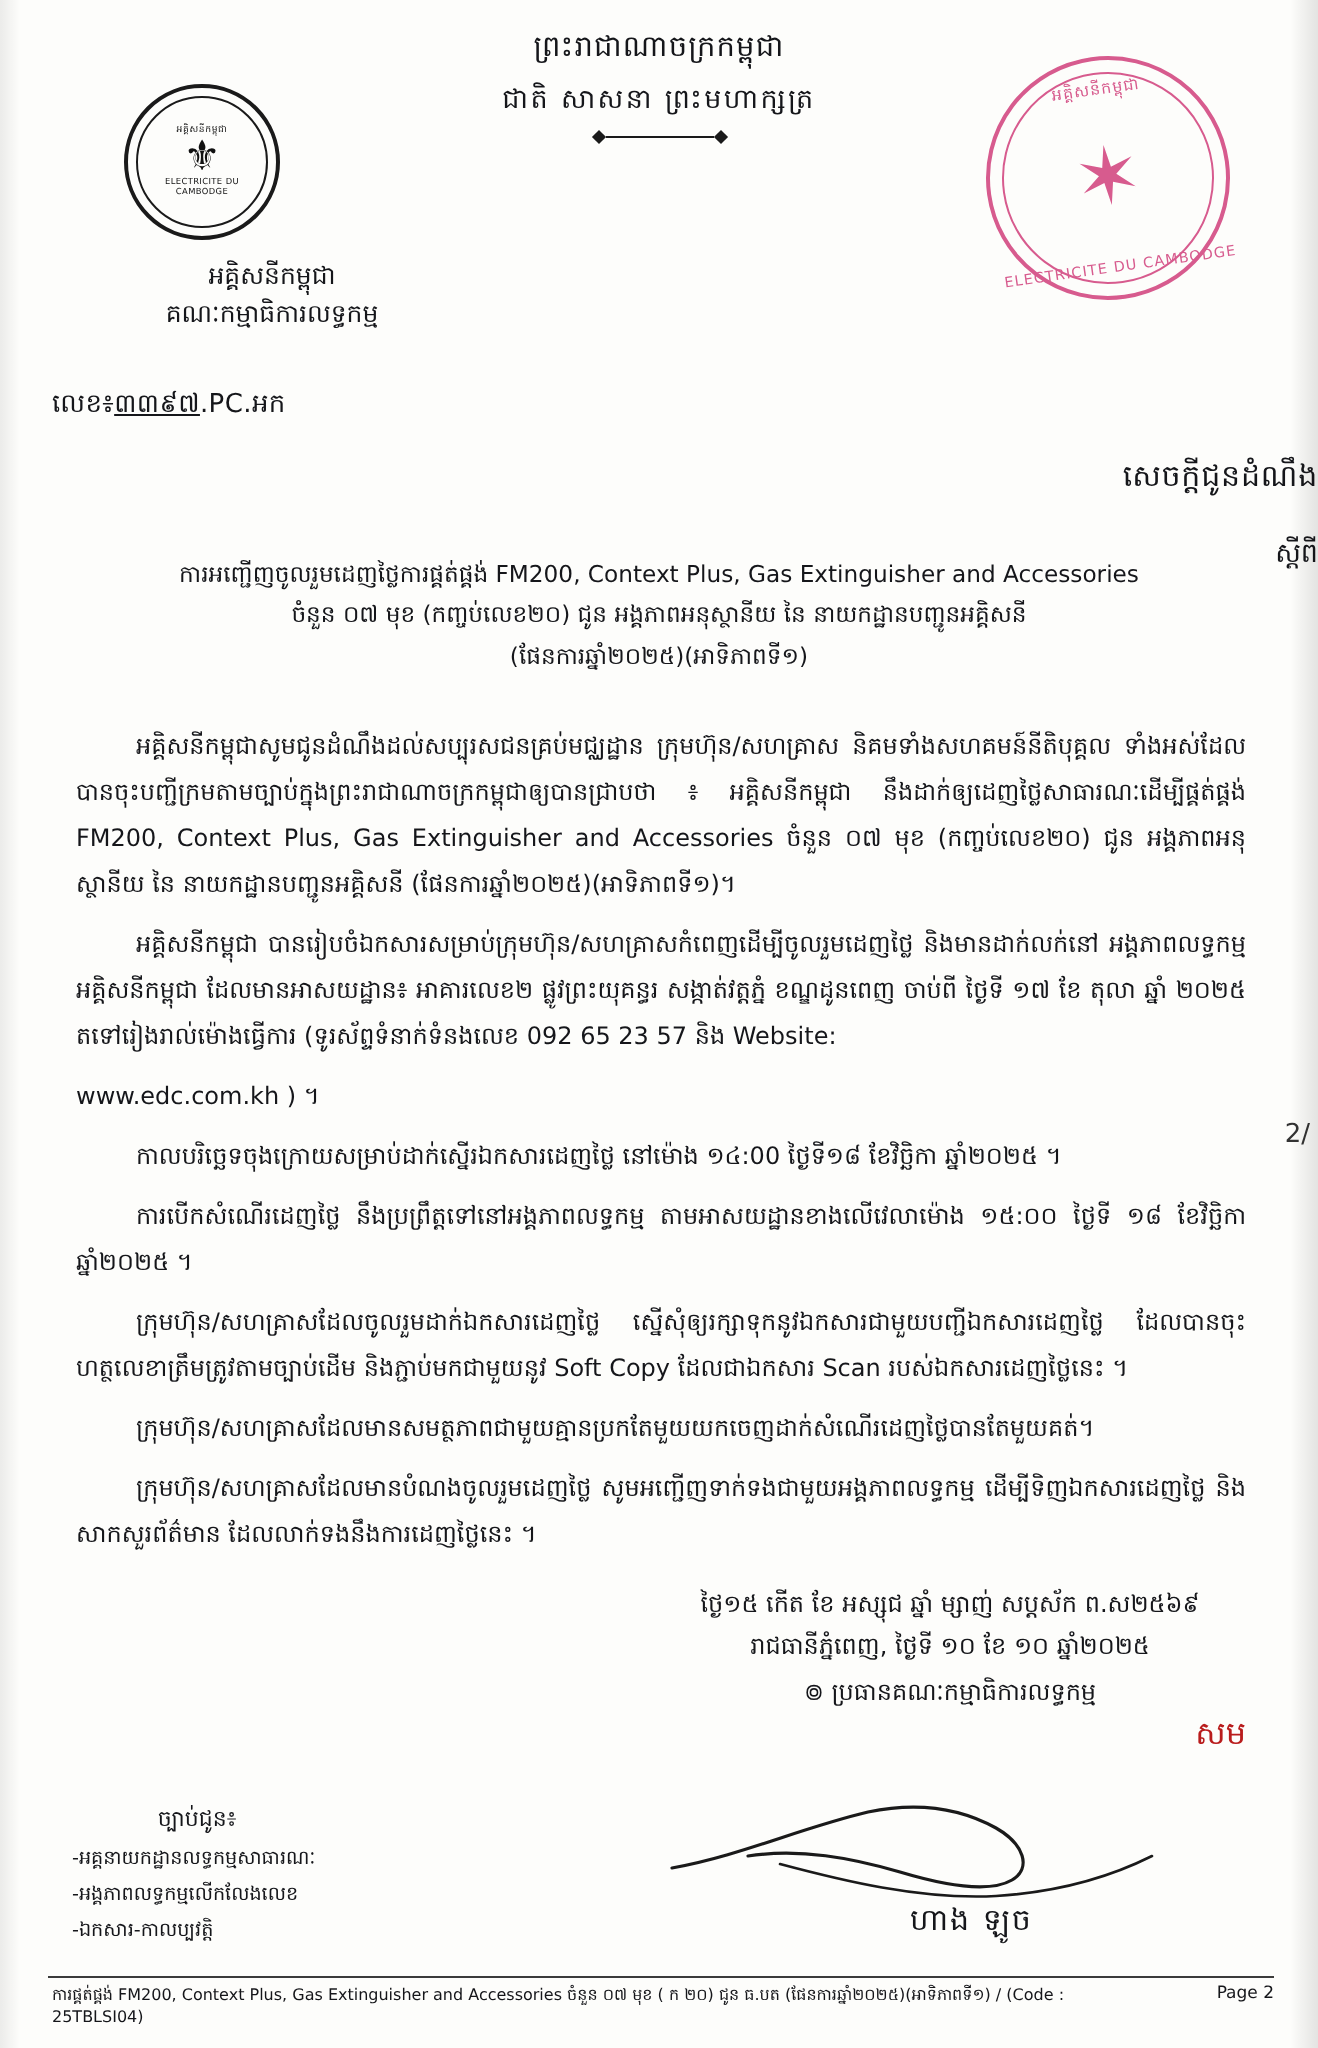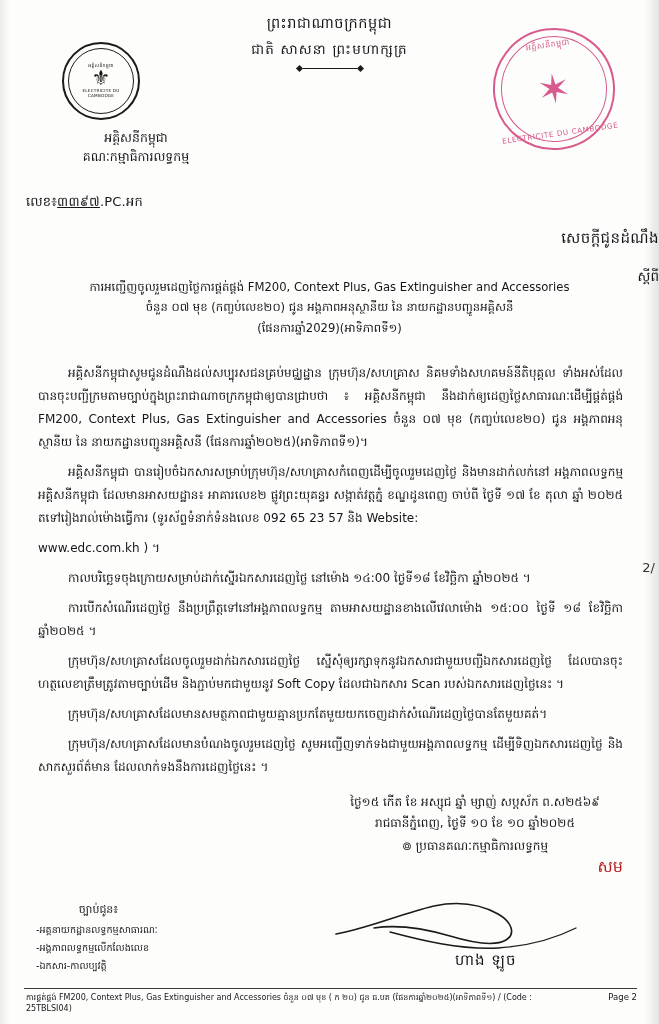--- a/index.html
+++ b/index.html
@@ -309,21 +309,21 @@
   </div>
 
   <div class="doc-title">
     <div class="t1">សេចក្ដីជូនដំណឹង</div>
     <div class="t2">ស្ដីពី</div>
   </div>
 
   <div class="subject">
     <div>ការអញ្ជើញចូលរួមដេញថ្លៃការផ្គត់ផ្គង់ FM200, Context Plus, Gas Extinguisher and Accessories</div>
     <div>ចំនួន ០៧ មុខ (កញ្ចប់លេខ២០) ជូន អង្គភាពអនុស្ថានីយ នៃ នាយកដ្ឋានបញ្ជូនអគ្គិសនី</div>
-    <div>(ផែនការឆ្នាំ2029)(អាទិភាពទី១)</div>
+    <div>(ផែនការឆ្នាំ២០២៥)(អាទិភាពទី១)</div>
   </div>
 
   <div class="body-text">
     <p>អគ្គិសនីកម្ពុជាសូមជូនដំណឹងដល់សប្បុរសជនគ្រប់មជ្ឈដ្ឋាន ក្រុមហ៊ុន/សហគ្រាស និគមទាំងសហគមន៍នីតិបុគ្គល ទាំងអស់ដែលបានចុះបញ្ជីក្រមតាមច្បាប់ក្នុងព្រះរាជាណាចក្រកម្ពុជាឲ្យបានជ្រាបថា ៖ អគ្គិសនីកម្ពុជា នឹងដាក់ឲ្យដេញថ្លៃសាធារណៈដើម្បីផ្គត់ផ្គង់ FM200, Context Plus, Gas Extinguisher and Accessories ចំនួន ០៧ មុខ (កញ្ចប់លេខ២០) ជូន អង្គភាពអនុស្ថានីយ នៃ នាយកដ្ឋានបញ្ជូនអគ្គិសនី (ផែនការឆ្នាំ២០២៥)(អាទិភាពទី១)។</p>
     <p>អគ្គិសនីកម្ពុជា បានរៀបចំឯកសារសម្រាប់ក្រុមហ៊ុន/សហគ្រាសកំពេញដើម្បីចូលរួមដេញថ្លៃ និងមានដាក់លក់នៅ អង្គភាពលទ្ធកម្មអគ្គិសនីកម្ពុជា ដែលមានអាសយដ្ឋាន៖ អាគារលេខ២ ផ្លូវព្រះយុគន្ធរ សង្កាត់វត្តភ្នំ ខណ្ឌដូនពេញ ចាប់ពី ថ្ងៃទី ១៧ ខែ តុលា ឆ្នាំ ២០២៥ តទៅរៀងរាល់ម៉ោងធ្វើការ (ទូរស័ព្ទទំនាក់ទំនងលេខ 092 65 23 57 និង Website:</p>
     <p class="no-indent link">www.edc.com.kh ) ។</p>
     <p>កាលបរិច្ឆេទចុងក្រោយសម្រាប់ដាក់ស្នើរឯកសារដេញថ្លៃ នៅម៉ោង ១៤:00 ថ្ងៃទី១៨ ខែវិច្ឆិកា ឆ្នាំ២០២៥ ។</p>
     <p>ការបើកសំណើរដេញថ្លៃ នឹងប្រព្រឹត្តទៅនៅអង្គភាពលទ្ធកម្ម តាមអាសយដ្ឋានខាងលើវេលាម៉ោង ១៥:០០ ថ្ងៃទី ១៨ ខែវិច្ឆិកា ឆ្នាំ២០២៥ ។</p>
     <p>ក្រុមហ៊ុន/សហគ្រាសដែលចូលរួមដាក់ឯកសារដេញថ្លៃ ស្នើសុំឲ្យរក្សាទុកនូវឯកសារជាមួយបញ្ជីឯកសារដេញថ្លៃ ដែលបានចុះហត្ថលេខាត្រឹមត្រូវតាមច្បាប់ដើម និងភ្ជាប់មកជាមួយនូវ Soft Copy ដែលជាឯកសារ Scan របស់ឯកសារដេញថ្លៃនេះ ។</p>
     <p>ក្រុមហ៊ុន/សហគ្រាសដែលមានសមត្ថភាពជាមួយគ្មានប្រកតែមួយយកចេញដាក់សំណើរដេញថ្លៃបានតែមួយគត់។</p>

